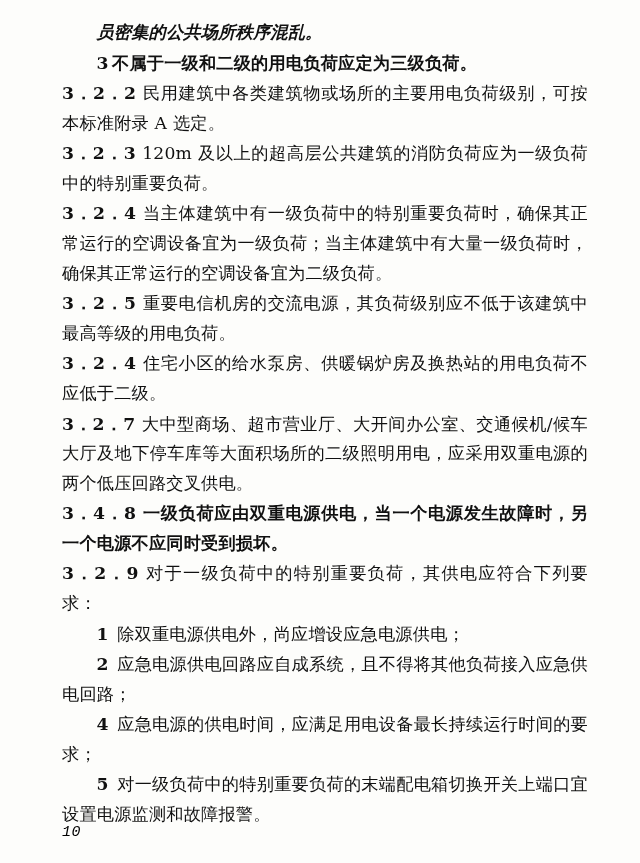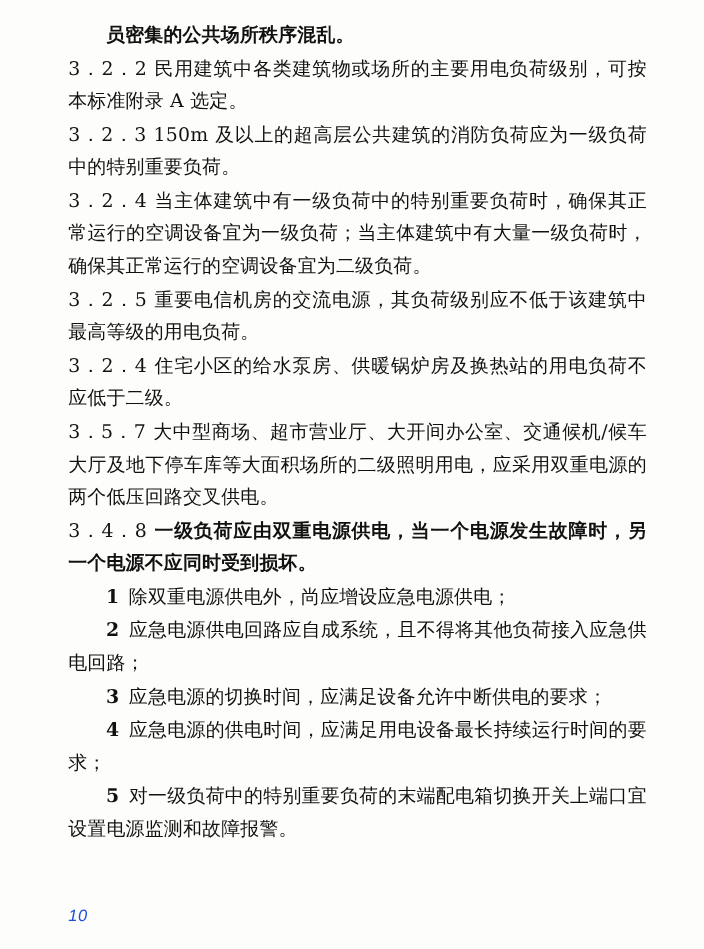--- a/index.html
+++ b/index.html
@@ -32,21 +32,21 @@
     margin: 0 0 1px 0;
     text-indent: 0;
   }
   .para.indent1 {
     text-indent: 2em;
   }
   .bold {
     font-weight: 700;
   }
   .num {
-    font-weight: 400;
+    font-weight: 700;
     letter-spacing: 0.5px;
     margin-right: 0.35em;
     white-space: nowrap;
   }
   .num-plain {
     font-weight: 700;
     margin-right: 0.2em;
   }
   .sub-item {
     margin: 0 0 1px 0;
@@ -57,81 +57,85 @@
     margin-right: 0.5em;
   }
   .first-line {
     text-indent: 2em;
     font-weight: 700;
   }
   .page-number {
     position: absolute;
     left: 62px;
     bottom: 22px;
-    font-family: Liberation Sans, sans-serif;
+    font-family: Liberation Mono, monospace;
     font-style: italic;
     font-size: 15px;
-    color: #1d4ed8;
+    color: #000000;
     letter-spacing: 0.5px;
   }
   .t-block {
     display: block;
+    font-style: italic;
   }
 </style>
 </head>
 <body>
 
 <div class="page">
   <div class="doc-body">
 
     <p class="para first-line">
       <span class="t-block">员密集的公共场所秩序混乱。</span>
     </p>
 
+    <p class="para indent1">
+      <span class="num-plain">3</span><span class="bold">不属于一级和二级的用电负荷应定为三级负荷。</span>
+    </p>
 
     <p class="para">
       <span class="num">3．2．2</span><span>民用建筑中各类建筑物或场所的主要用电负荷级别，可按本标准附录 A 选定。</span>
     </p>
 
     <p class="para">
-      <span class="num">3．2．3</span><span>150m 及以上的超高层公共建筑的消防负荷应为一级负荷中的特别重要负荷。</span>
+      <span class="num">3．2．3</span><span>120m 及以上的超高层公共建筑的消防负荷应为一级负荷中的特别重要负荷。</span>
     </p>
 
     <p class="para">
       <span class="num">3．2．4</span><span>当主体建筑中有一级负荷中的特别重要负荷时，确保其正常运行的空调设备宜为一级负荷；当主体建筑中有大量一级负荷时，确保其正常运行的空调设备宜为二级负荷。</span>
     </p>
 
     <p class="para">
       <span class="num">3．2．5</span><span>重要电信机房的交流电源，其负荷级别应不低于该建筑中最高等级的用电负荷。</span>
     </p>
 
     <p class="para">
       <span class="num">3．2．4</span><span>住宅小区的给水泵房、供暖锅炉房及换热站的用电负荷不应低于二级。</span>
     </p>
 
     <p class="para">
-      <span class="num">3．5．7</span><span>大中型商场、超市营业厅、大开间办公室、交通候机/候车大厅及地下停车库等大面积场所的二级照明用电，应采用双重电源的两个低压回路交叉供电。</span>
+      <span class="num">3．2．7</span><span>大中型商场、超市营业厅、大开间办公室、交通候机/候车大厅及地下停车库等大面积场所的二级照明用电，应采用双重电源的两个低压回路交叉供电。</span>
     </p>
 
     <p class="para bold">
       <span class="num">3．4．8</span><span>一级负荷应由双重电源供电，当一个电源发生故障时，另一个电源不应同时受到损坏。</span>
     </p>
 
+    <p class="para">
+      <span class="num">3．2．9</span><span>对于一级负荷中的特别重要负荷，其供电应符合下列要求：</span>
+    </p>
 
     <p class="sub-item">
       <span class="sub-num">1</span><span>除双重电源供电外，尚应增设应急电源供电；</span>
     </p>
 
     <p class="sub-item">
       <span class="sub-num">2</span><span>应急电源供电回路应自成系统，且不得将其他负荷接入应急供电回路；</span>
     </p>
 
-    <p class="sub-item">
-      <span class="sub-num">3</span><span>应急电源的切换时间，应满足设备允许中断供电的要求；</span>
-    </p>
 
     <p class="sub-item">
       <span class="sub-num">4</span><span>应急电源的供电时间，应满足用电设备最长持续运行时间的要求；</span>
     </p>
 
     <p class="sub-item">
       <span class="sub-num">5</span><span>对一级负荷中的特别重要负荷的末端配电箱切换开关上端口宜设置电源监测和故障报警。</span>
     </p>
 
     <p class="para">

